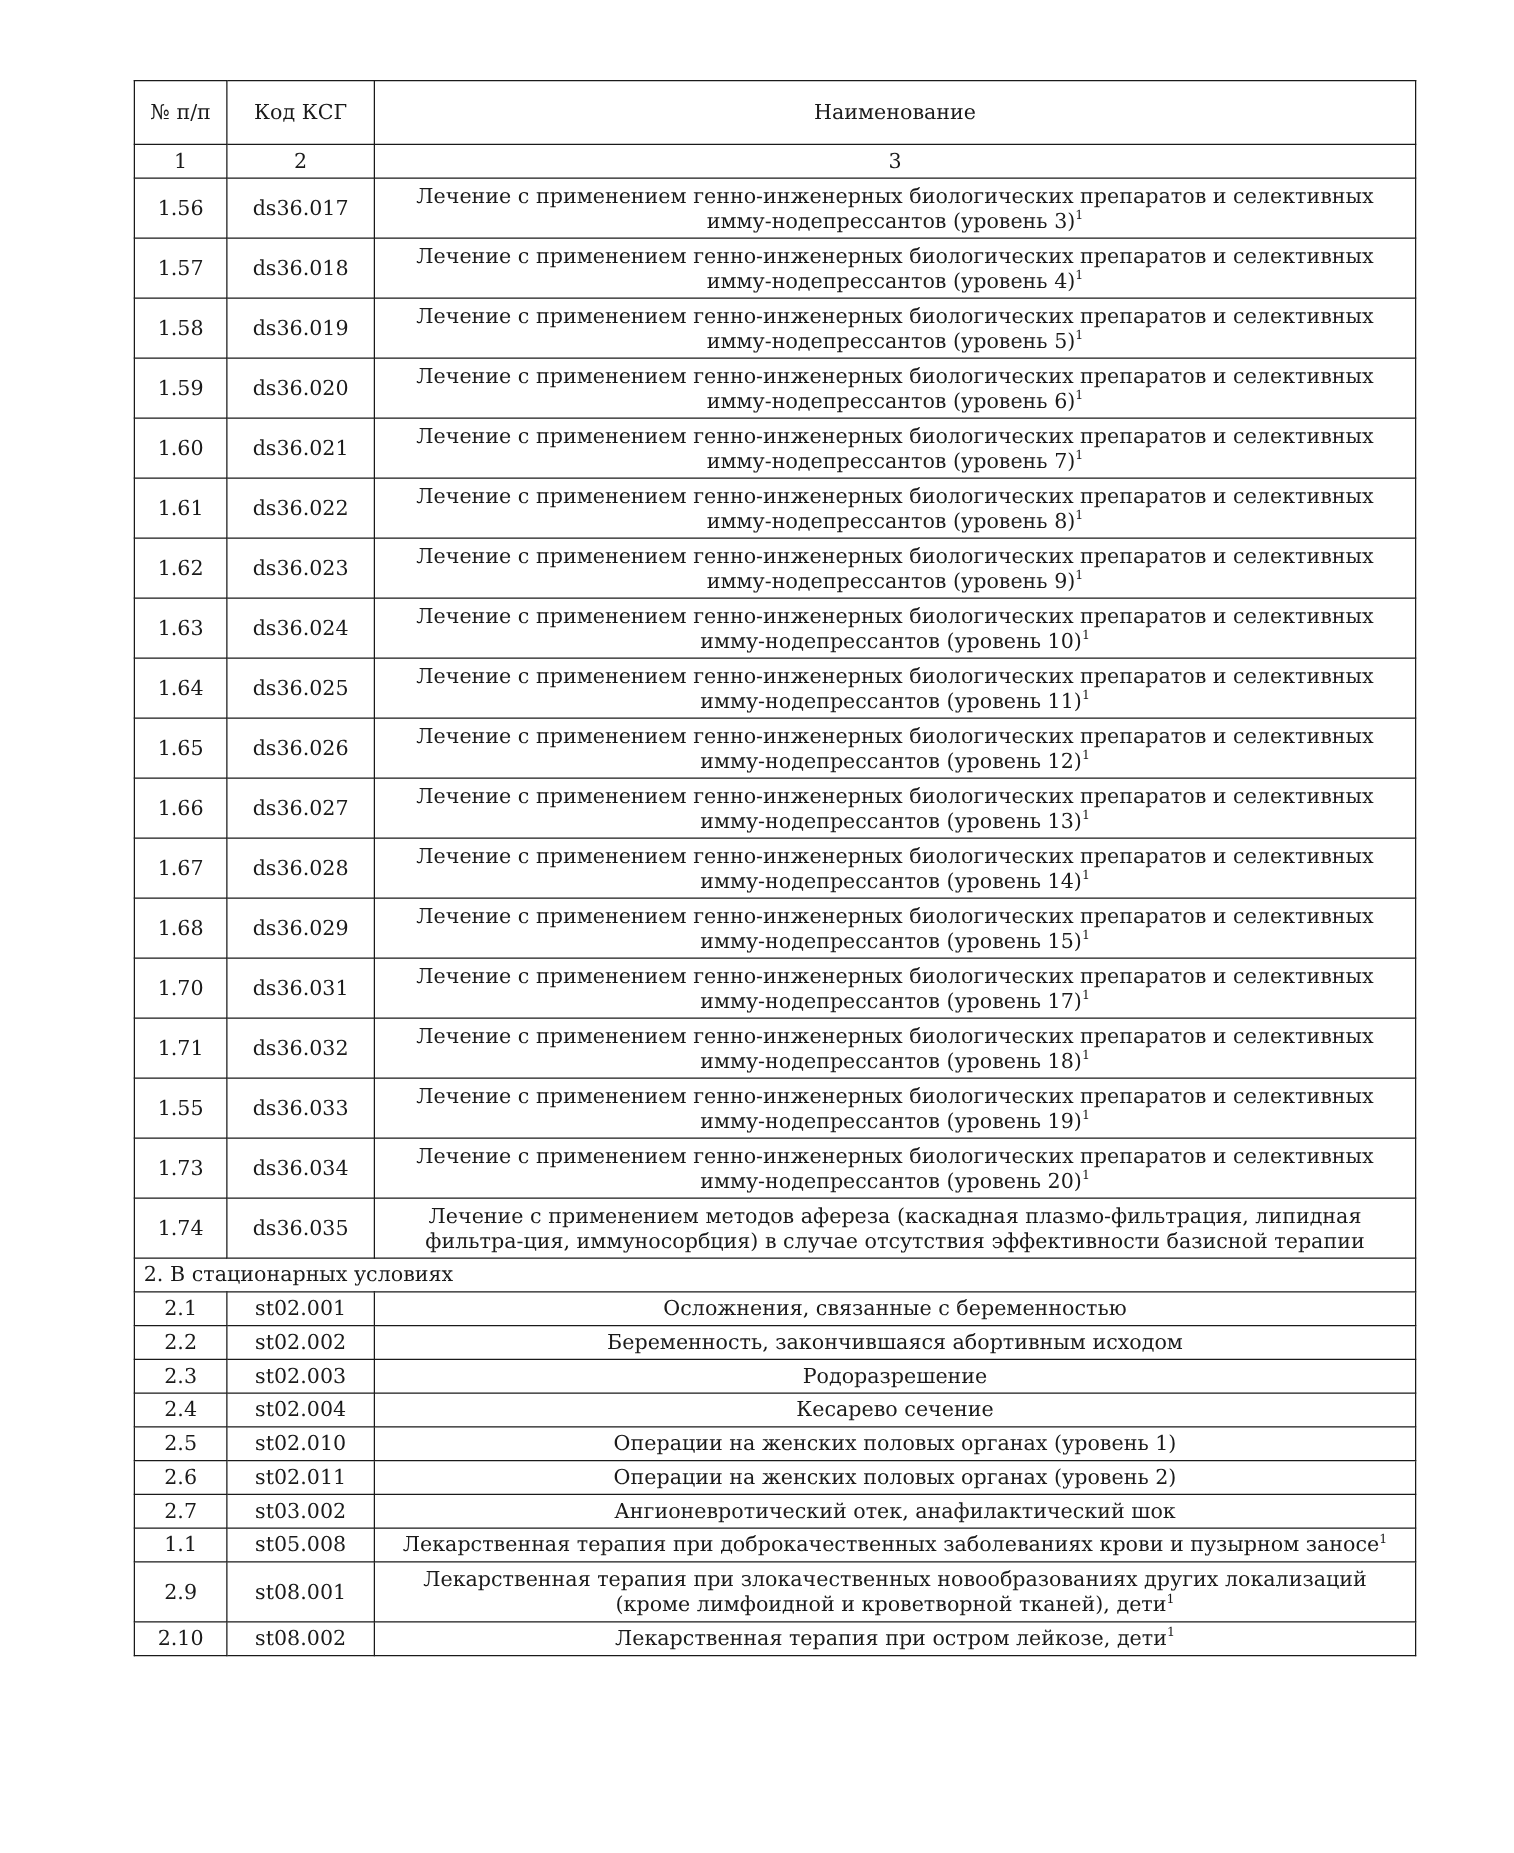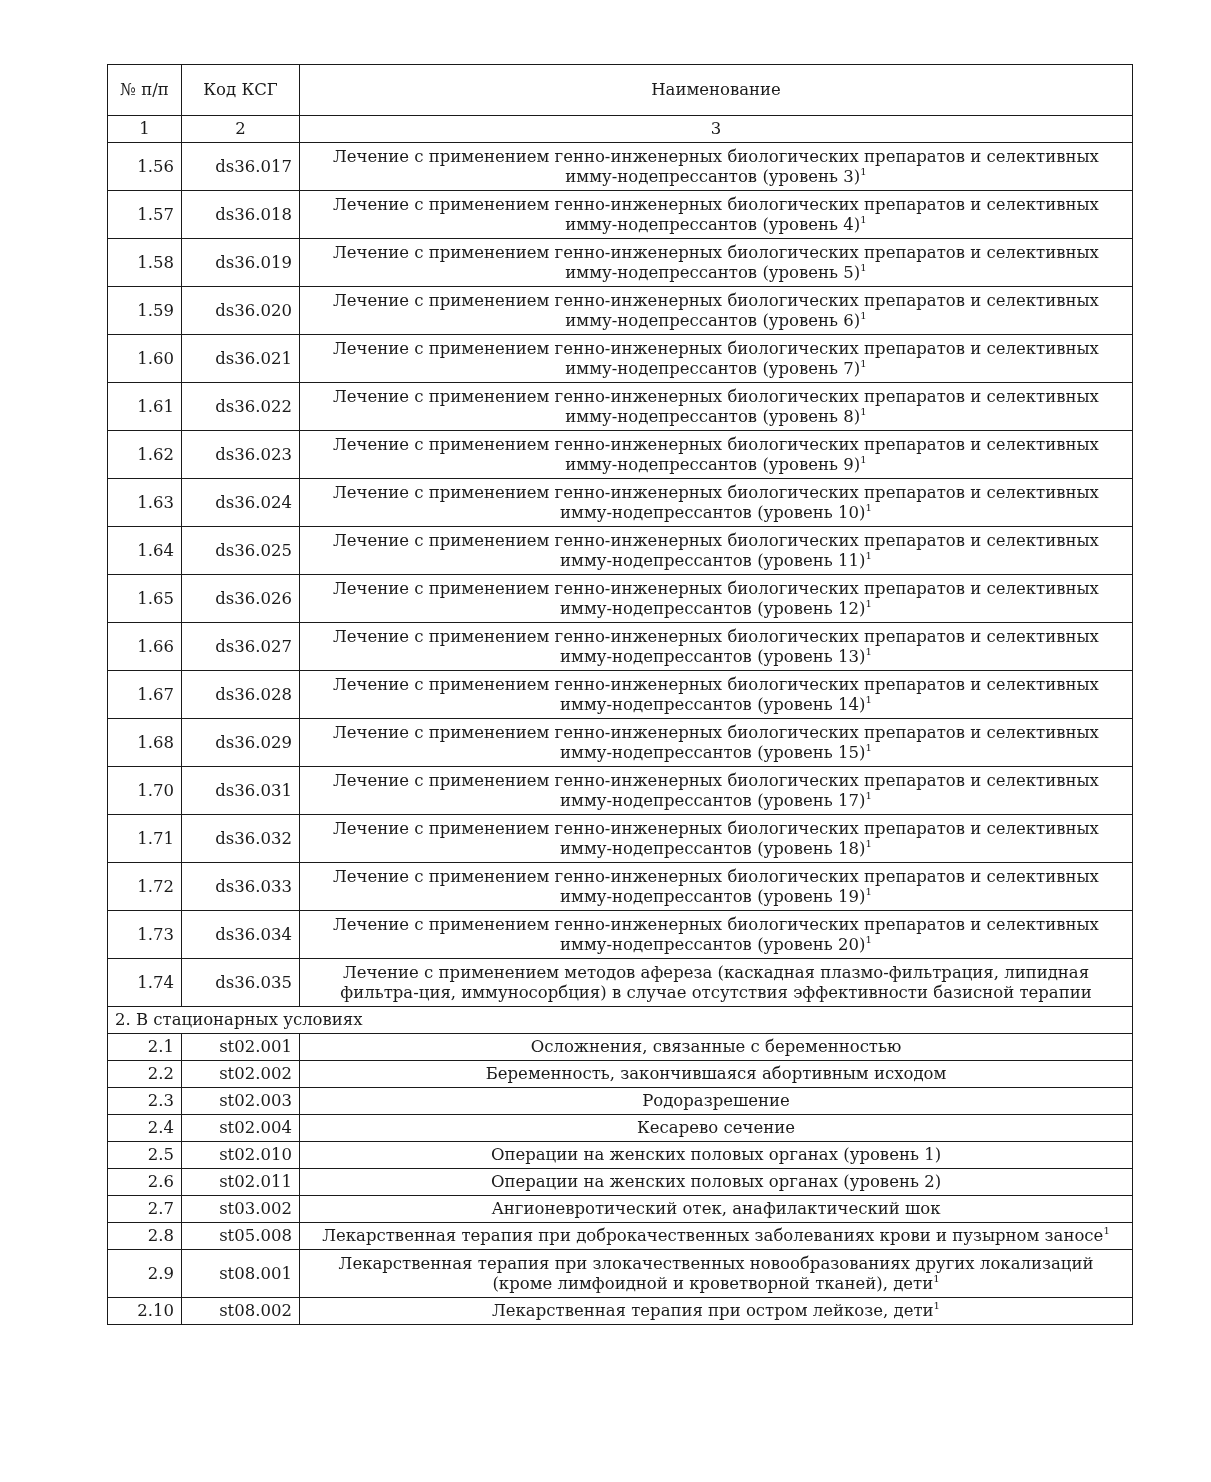--- a/index.html
+++ b/index.html
@@ -14,21 +14,21 @@
       font-weight: normal;
     }
     col.c1 { width: 74px; }
     col.c2 { width: 118px; }
     col.c3 { width: auto; }
     tr.hdr td { height: 50px; text-align: center; margin-top: 35px; }
     tr.nums td { height: 26px; text-align: center; }
     tr.two td { height: 47px; }
     tr.one td { height: 26px; }
     tr.section td { height: 26px; text-align: left; }
-    td.num, td.code { text-align: right; }
+    td.num, td.code { text-align: center; }
     td.name { text-align: center; padding-right: 18px; }
     sup { font-size: 10px; line-height: 0; vertical-align: 7px; }
   </style>
 </head>
 <body>
 
 <table class="ksg">
   <colgroup>
       <col class="c1">
       <col class="c2">
@@ -114,21 +114,21 @@
         <td class="num">1.70</td>
         <td class="code">ds36.031</td>
         <td class="name"><span>Лечение с применением генно-инженерных биологических препаратов и селективных имму-нодепрессантов (уровень 17)</span><sup>1</sup></td>
       </tr>
       <tr class="two">
         <td class="num">1.71</td>
         <td class="code">ds36.032</td>
         <td class="name"><span>Лечение с применением генно-инженерных биологических препаратов и селективных имму-нодепрессантов (уровень 18)</span><sup>1</sup></td>
       </tr>
       <tr class="two">
-        <td class="num">1.72</td>
+        <td class="num">1.55</td>
         <td class="code">ds36.033</td>
         <td class="name"><span>Лечение с применением генно-инженерных биологических препаратов и селективных имму-нодепрессантов (уровень 19)</span><sup>1</sup></td>
       </tr>
       <tr class="two">
         <td class="num">1.73</td>
         <td class="code">ds36.034</td>
         <td class="name"><span>Лечение с применением генно-инженерных биологических препаратов и селективных имму-нодепрессантов (уровень 20)</span><sup>1</sup></td>
       </tr>
       <tr class="two">
         <td class="num">1.74</td>
@@ -167,21 +167,21 @@
         <td class="num">2.6</td>
         <td class="code">st02.011</td>
         <td class="name"><span>Операции на женских половых органах (уровень 2)</span></td>
       </tr>
       <tr class="one">
         <td class="num">2.7</td>
         <td class="code">st03.002</td>
         <td class="name"><span>Ангионевротический отек, анафилактический шок</span></td>
       </tr>
       <tr class="one">
-        <td class="num">2.8</td>
+        <td class="num">1.1</td>
         <td class="code">st05.008</td>
         <td class="name"><span>Лекарственная терапия при доброкачественных заболеваниях крови и пузырном заносе</span><sup>1</sup></td>
       </tr>
       <tr class="two">
         <td class="num">2.9</td>
         <td class="code">st08.001</td>
         <td class="name"><span>Лекарственная терапия при злокачественных новообразованиях других локализаций (кроме лимфоидной и кроветворной тканей), дети</span><sup>1</sup></td>
       </tr>
       <tr class="one">
         <td class="num">2.10</td>

